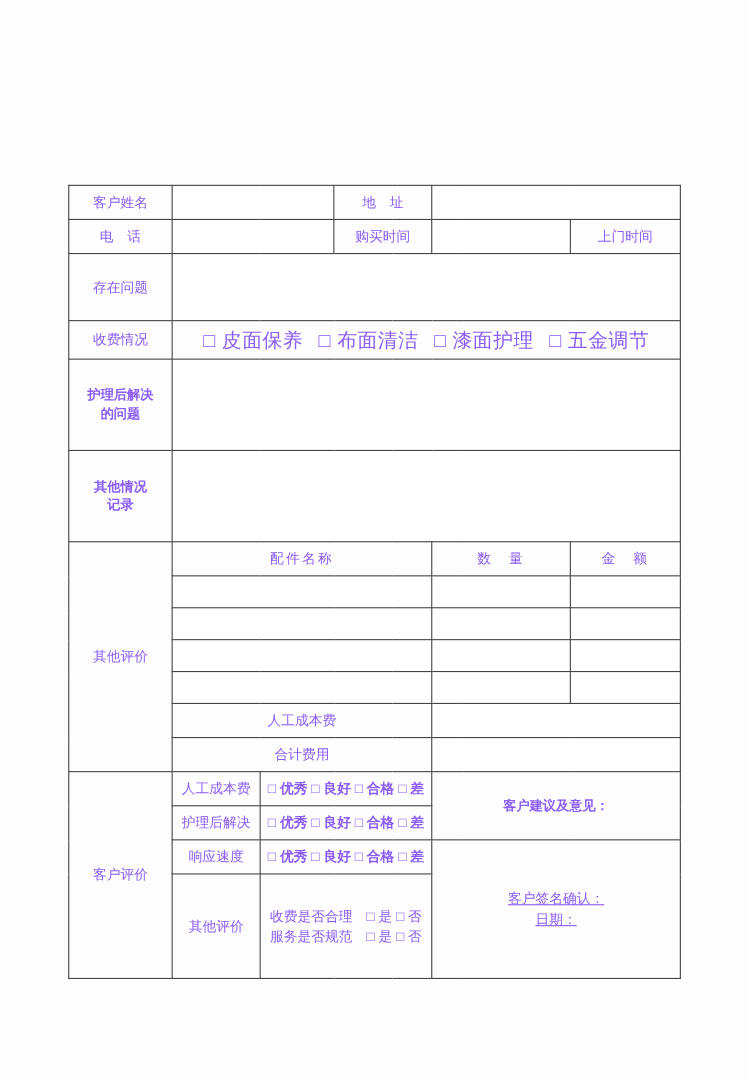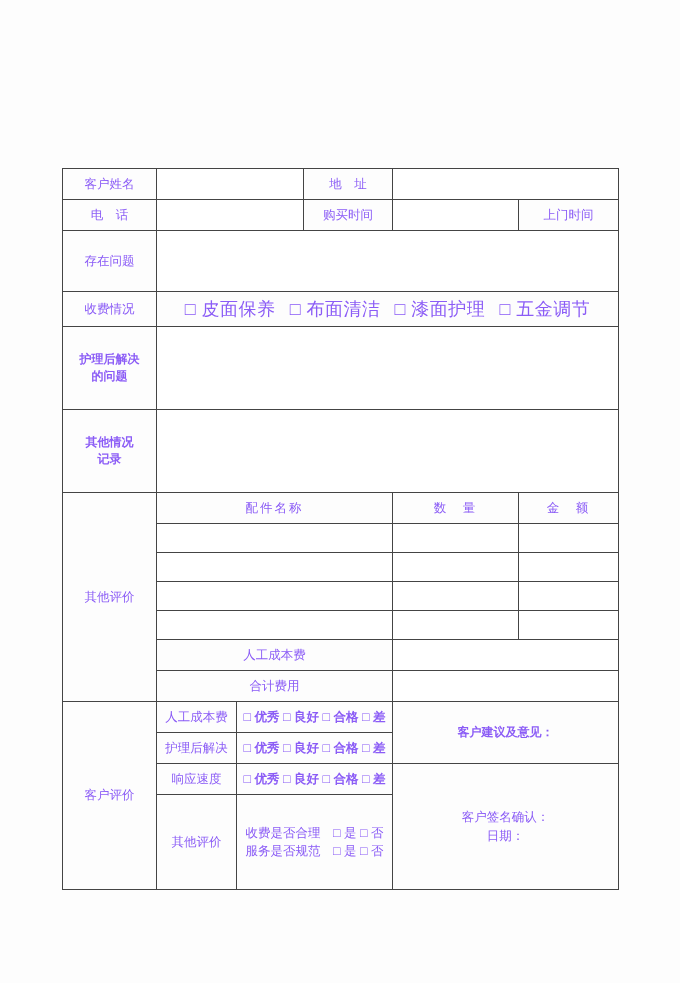--- a/index.html
+++ b/index.html
@@ -85,20 +85,21 @@
     padding: 10px 0 0 12px;
     font-size: 12px;
     font-weight: bold;
   }
   .sign-cell {
     text-align: left;
     vertical-align: top;
     padding: 18px 0 0 12px;
     font-size: 12.5px;
     line-height: 2.6;
+    text-decoration: underline;
   }
   .pcs-head { font-size: 12.5px; letter-spacing: 2px; }
 </style>
 </head>
 <body>
 
 <div class="page">
 
 
   <table class="form">

